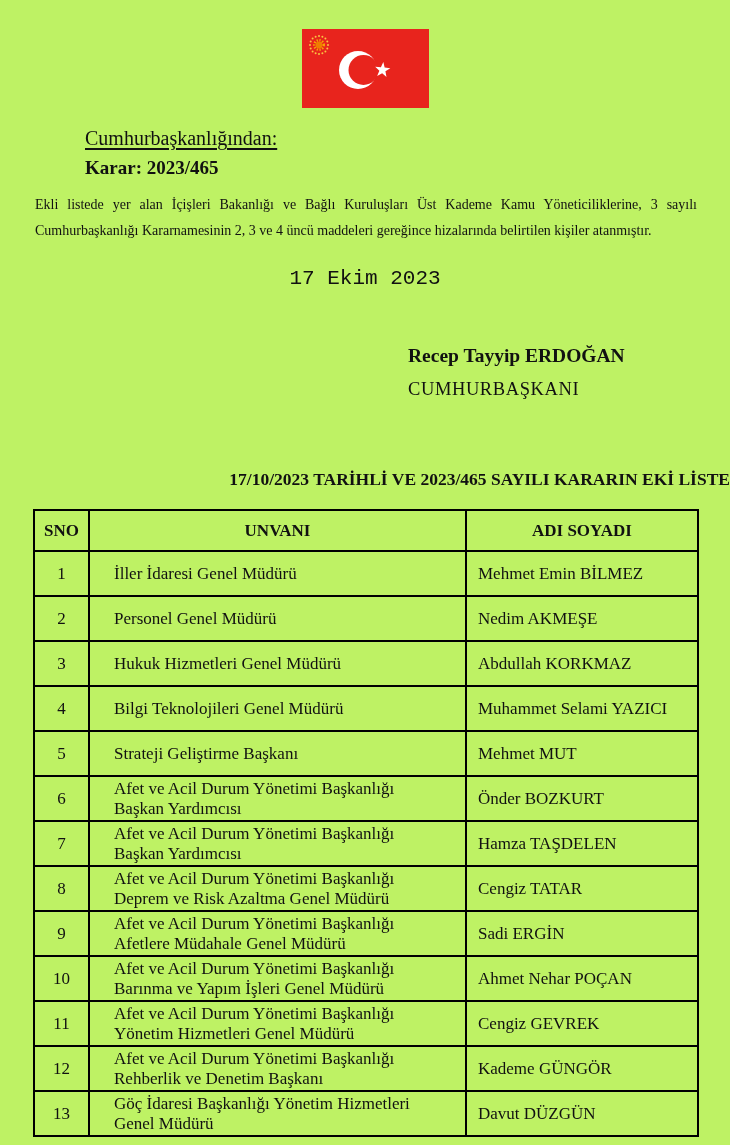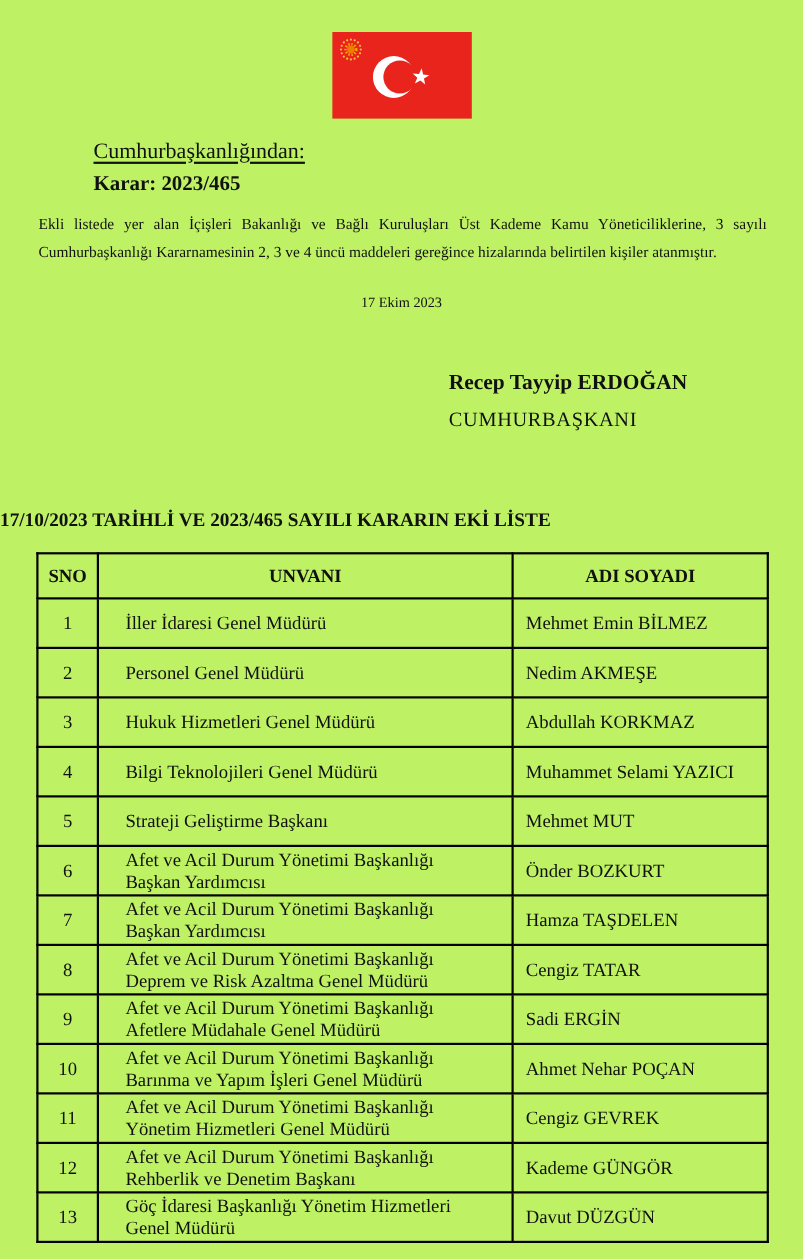--- a/index.html
+++ b/index.html
@@ -33,31 +33,32 @@
   .body-par {
     margin: 13px 33px 0 35px;
     font-size: 14px;
     line-height: 26px;
     text-align: justify;
     text-align-last: left;
   }
   .date-line {
     margin-top: 23px;
     text-align: center;
-    font-size: 13px;
+    font-size: 21px;
+    font-family: Liberation Mono, monospace;
   }
   .signature {
     margin: 55px 32px 0 auto;
     width: 290px;
   }
   .sig-name { font-size: 19.5px; font-weight: bold; }
   .sig-title { margin-top: 12px; font-size: 18.5px; letter-spacing: 0.6px; }
   .list-title {
     margin-top: 69px;
-    text-align: left;
+    text-align: right;
     font-size: 17.5px;
     font-weight: bold;
   }
   table.roster {
     margin: 19px 0 0 33px;
     width: 664px;
     border-collapse: collapse;
     table-layout: fixed;
   }
   table.roster th, table.roster td {

